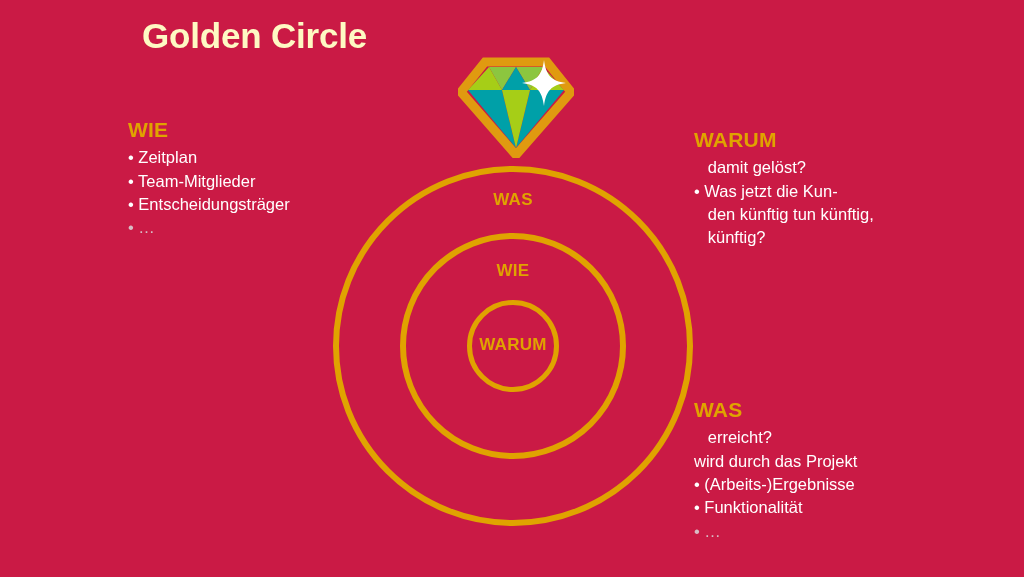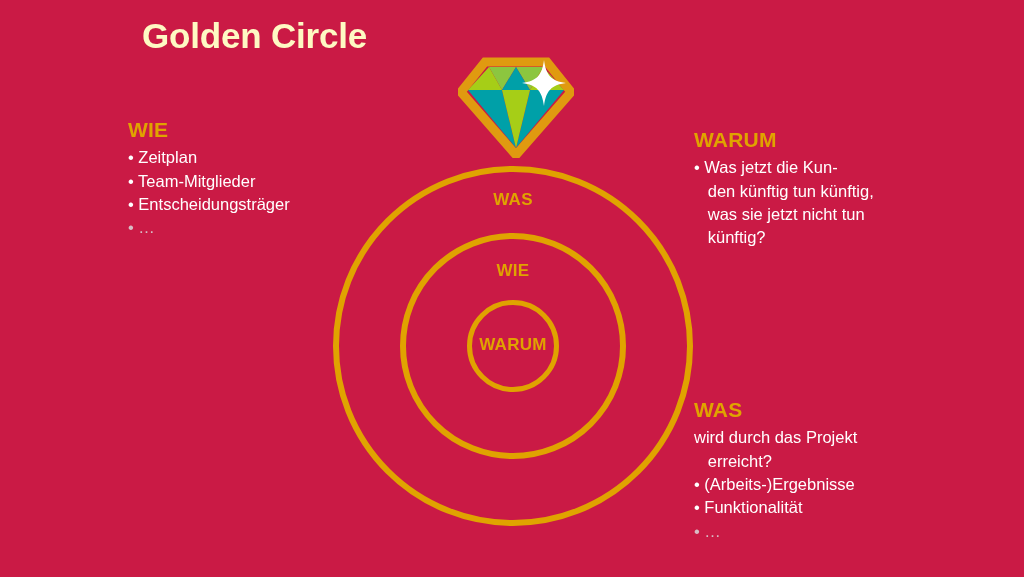--- a/index.html
+++ b/index.html
@@ -181,28 +181,28 @@
   <div class="text-block" id="block-wie">
     <div class="block-heading">WIE</div>
     <div class="block-line">• Zeitplan</div>
     <div class="block-line">• Team-Mitglieder</div>
     <div class="block-line">• Entscheidungsträger</div>
     <div class="block-line dim">• …</div>
   </div>
 
   <div class="text-block" id="block-warum">
     <div class="block-heading">WARUM</div>
+    <div class="block-line">   damit gelöst?</div>
     <div class="block-line">• Was jetzt die Kun-</div>
     <div class="block-line">   den künftig tun künftig,</div>
-    <div class="block-line">   was sie jetzt nicht tun</div>
     <div class="block-line">   künftig?</div>
   </div>
 
   <div class="text-block" id="block-was">
     <div class="block-heading">WAS</div>
+    <div class="block-line">   erreicht?</div>
     <div class="block-line">wird durch das Projekt</div>
-    <div class="block-line">   erreicht?</div>
     <div class="block-line">• (Arbeits-)Ergebnisse</div>
     <div class="block-line">• Funktionalität</div>
     <div class="block-line dim">• …</div>
   </div>
 
 </div>
 
 </body></html>

